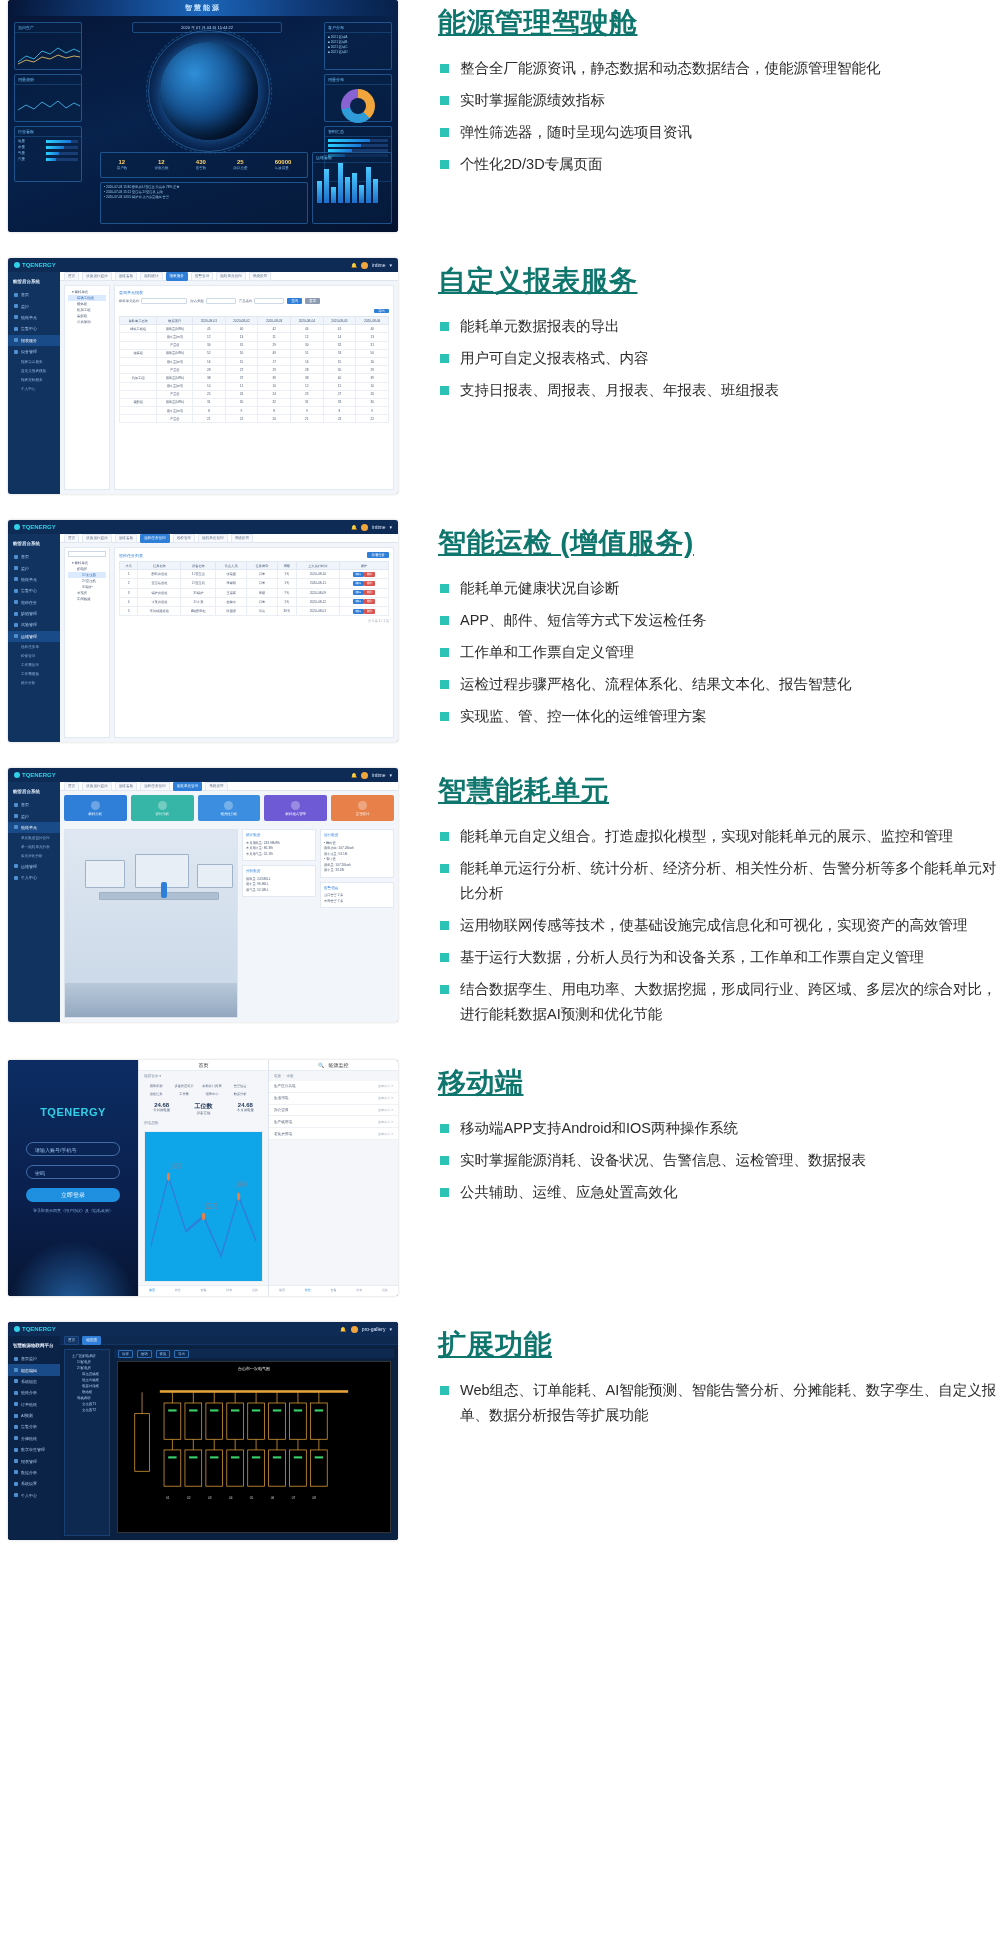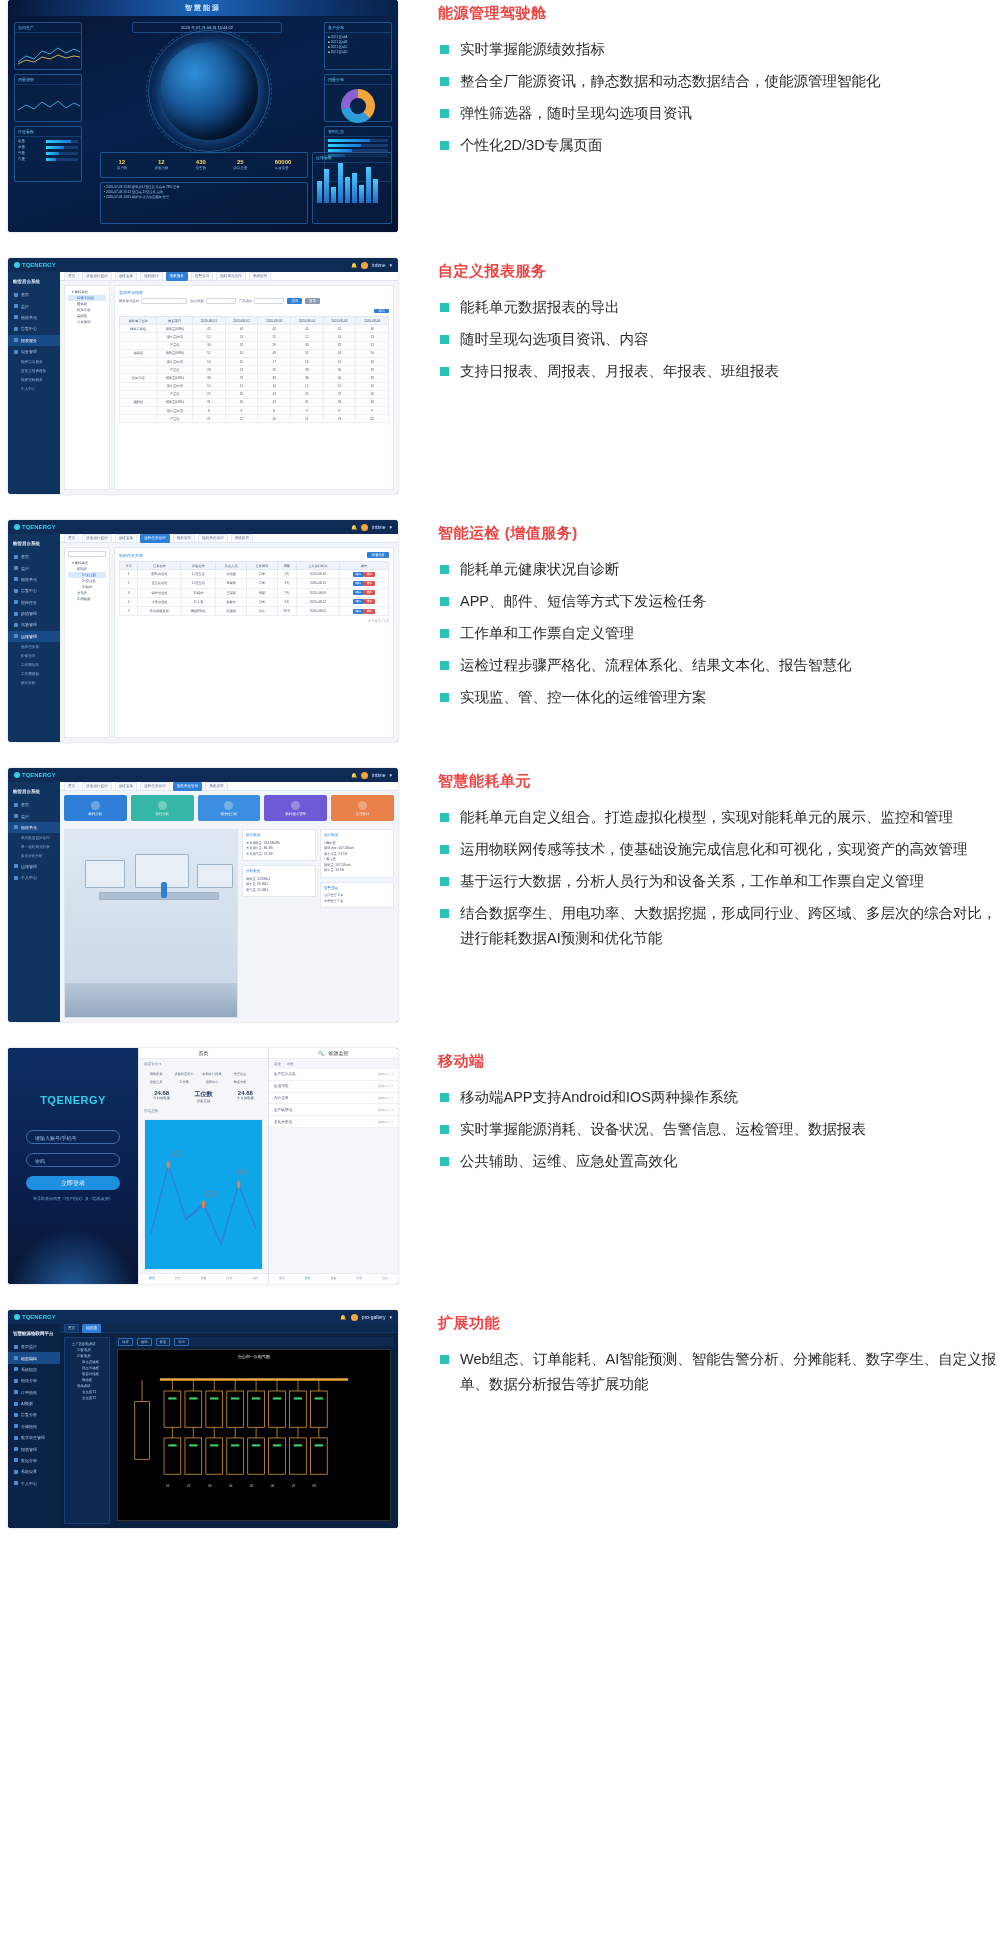--- a/index.html
+++ b/index.html
@@ -29,25 +29,26 @@
     box-shadow: 0 0 3px rgba(0,0,0,0.18);
   }
 
   .text-col {
     flex: 1;
     padding-left: 40px;
     padding-top: 4px;
   }
 
   .sec-title {
-    color: #ef4444;
-    font-size: 15px;
+    color: #0f766e;
+    font-size: 28px;
     font-weight: bold;
     letter-spacing: 0.5px;
     margin-bottom: 14px;
+    text-decoration: underline;
   }
 
   ul.bullets { list-style: none; }
   ul.bullets li {
     position: relative;
     padding-left: 22px;
     font-size: 14.5px;
     line-height: 25px;
     color: #2b2b2b;
     margin-bottom: 7px;
@@ -398,22 +399,22 @@
               <i style="height:36px"></i>
               <i style="height:24px"></i>
           </div>
         </div>
       </div>
     </div>
 
     <div class="text-col">
       <div class="sec-title">能源管理驾驶舱</div>
       <ul class="bullets">
+        <li>整合全厂能源资讯，静态数据和动态数据结合，使能源管理智能化</li>
         <li>实时掌握能源绩效指标</li>
-        <li>整合全厂能源资讯，静态数据和动态数据结合，使能源管理智能化</li>
         <li>弹性筛选器，随时呈现勾选项目资讯</li>
         <li>个性化2D/3D专属页面</li>
       </ul>
     </div>
   </div>
 
   <div class="section">
     <div class="shot" style="height:236px;">
       <div class="app">
         <div class="app-top">
@@ -639,21 +640,21 @@
             </div>
           </div>
         </div>
       </div>
     </div>
 
     <div class="text-col">
       <div class="sec-title">自定义报表服务</div>
       <ul class="bullets">
         <li>能耗单元数据报表的导出</li>
-        <li>随时呈现勾选项目资讯、内容</li>
+        <li>用户可自定义报表格式、内容</li>
         <li>支持日报表、周报表、月报表、年报表、班组报表</li>
       </ul>
     </div>
   </div>
 
   <div class="section">
     <div class="shot" style="height:222px;">
       <div class="app">
         <div class="app-top">
           <span class="brand">
@@ -937,20 +938,21 @@
             </div>
           </div>
         </div>
       </div>
     </div>
 
     <div class="text-col">
       <div class="sec-title">智慧能耗单元</div>
       <ul class="bullets">
         <li>能耗单元自定义组合。打造虚拟化模型，实现对能耗单元的展示、监控和管理</li>
+        <li>能耗单元运行分析、统计分析、经济分析、相关性分析、告警分析等多个能耗单元对比分析</li>
         <li>运用物联网传感等技术，使基础设施完成信息化和可视化，实现资产的高效管理</li>
         <li>基于运行大数据，分析人员行为和设备关系，工作单和工作票自定义管理</li>
         <li>结合数据孪生、用电功率、大数据挖掘，形成同行业、跨区域、多层次的综合对比，进行能耗数据AI预测和优化节能</li>
       </ul>
     </div>
   </div>
 
   <div class="section">
     <div class="shot" style="height:236px;">
       <div class="mobile-wrap">

